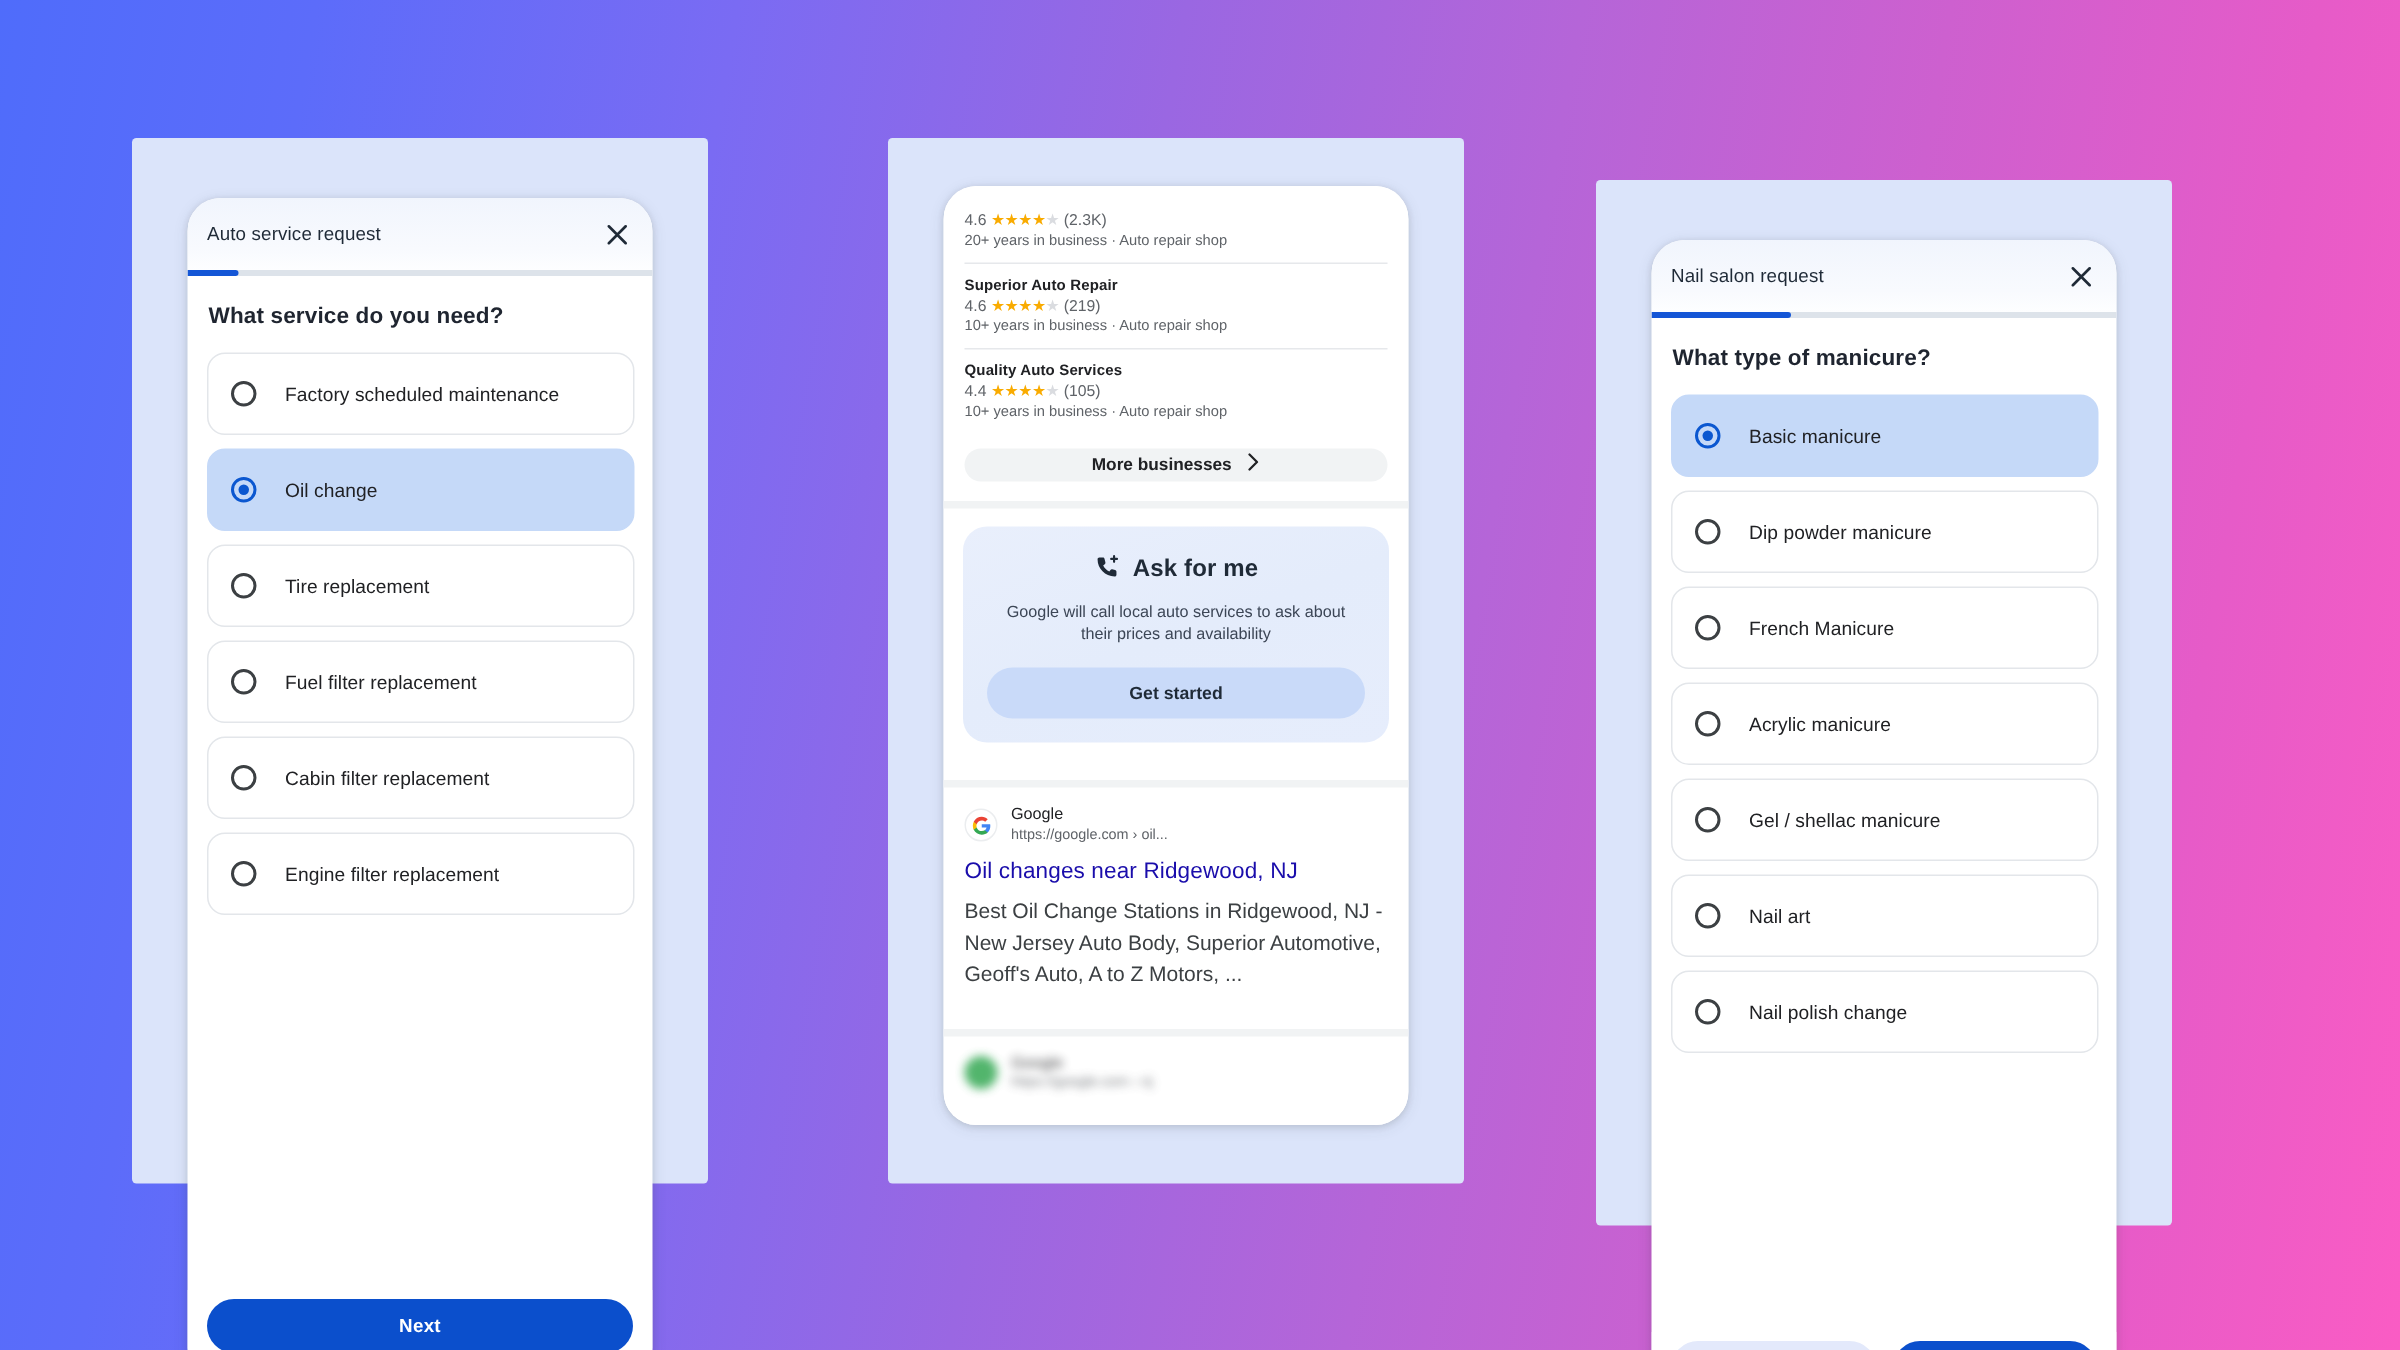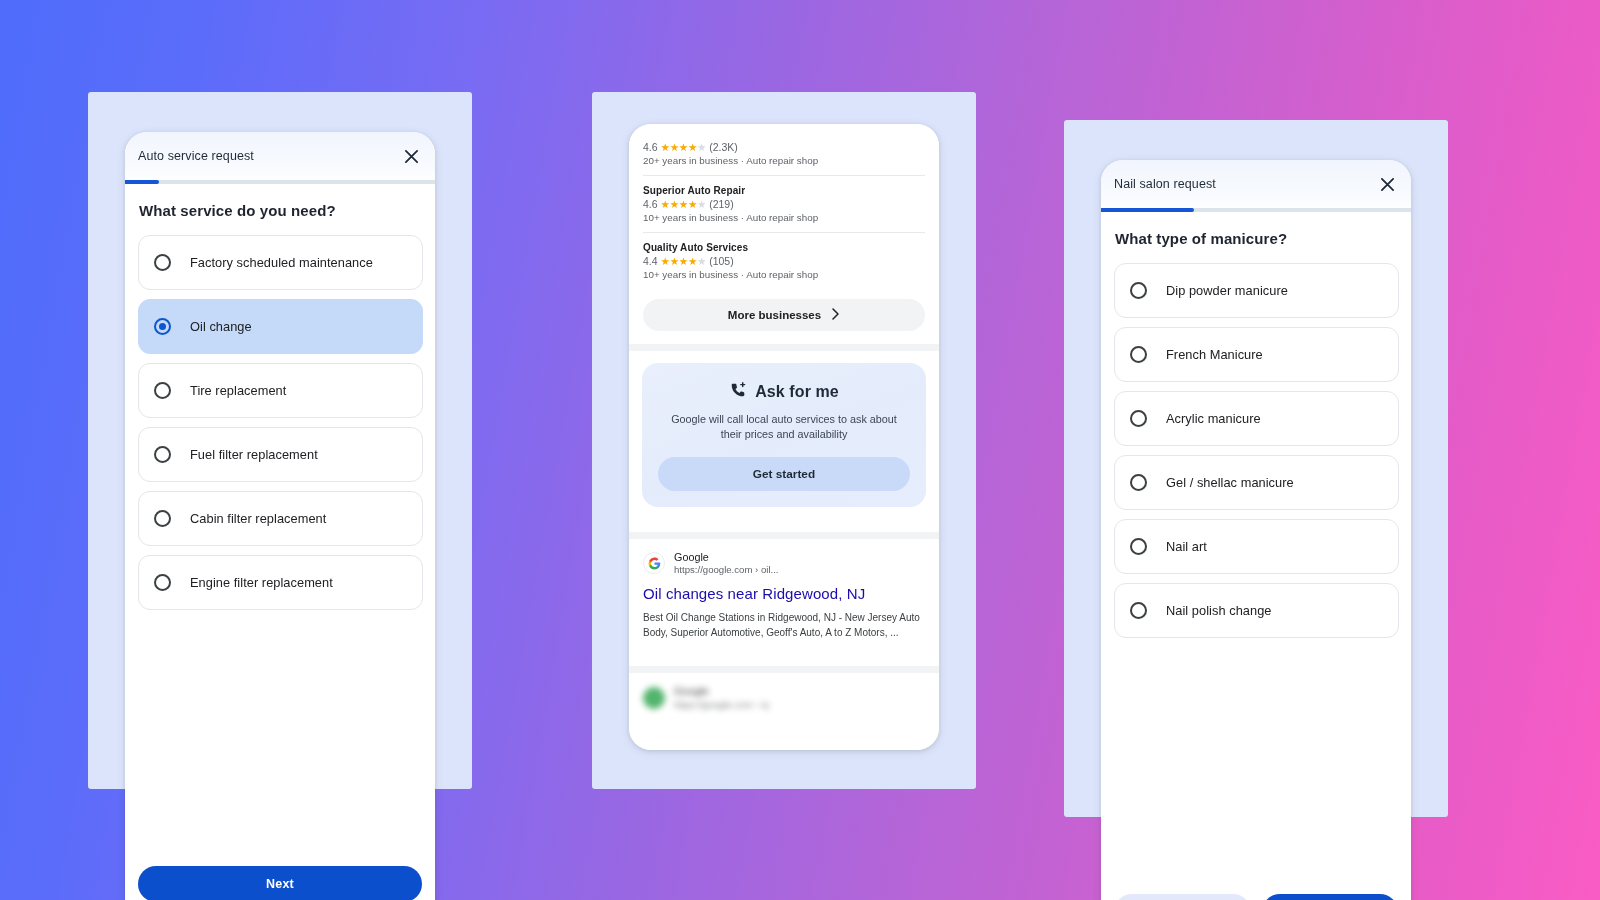--- a/index.html
+++ b/index.html
@@ -286,21 +286,21 @@
   .src-name { font-size: 10.8px; color: #202124; line-height: 1.25; }
   .src-url  { font-size: 9.6px; color: #5f6368; line-height: 1.25; }
   .result-title {
     font-size: 15px;
     color: #1a0dab;
     letter-spacing: .1px;
     margin-bottom: 8px;
     cursor: pointer;
   }
   .result-snippet {
-    font-size: 10px;
+    font-size: 14px;
     color: #3c4043;
     line-height: 1.5;
   }
 
   .result.blurred {
     filter: blur(3.2px);
     opacity: .85;
   }
   .favicon.green { background: #34a853; border-color: #34a853; }
 </style>
@@ -473,20 +473,24 @@
         </div>
       </div>
 
       <div class="progress-track">
         <div class="progress-fill" id="p3-progress" style="width: 30%;"></div>
       </div>
 
       <div class="form-body">
         <div class="question">What type of manicure?</div>
 
+        <div class="option selected">
+          <span class="radio"></span>
+          <span class="option-label">Basic manicure</span>
+        </div>
         <div class="option">
           <span class="radio"></span>
           <span class="option-label">Dip powder manicure</span>
         </div>
         <div class="option">
           <span class="radio"></span>
           <span class="option-label">French Manicure</span>
         </div>
         <div class="option">
           <span class="radio"></span>

